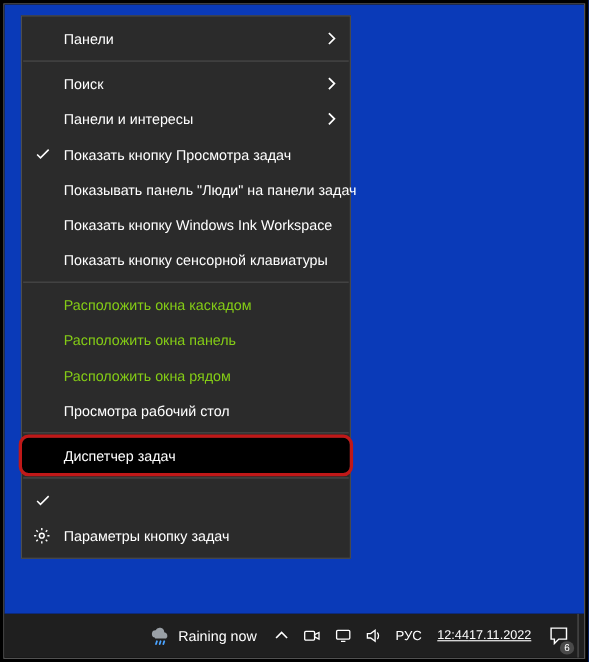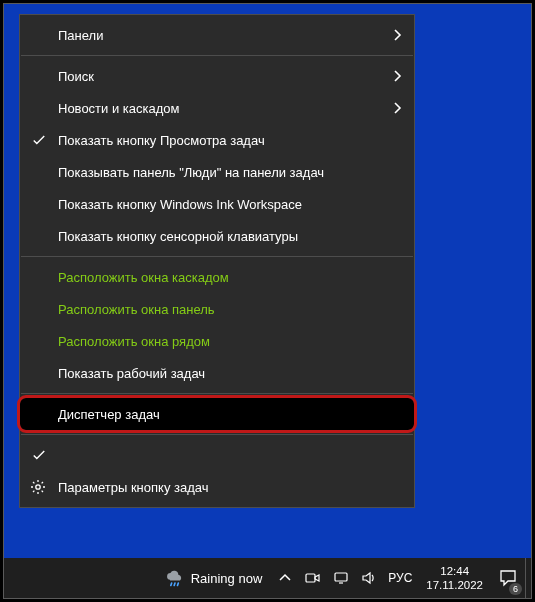--- a/index.html
+++ b/index.html
@@ -18,21 +18,21 @@
     overflow: hidden;
   }
   .desktop {
     position: absolute;
     left: 0; top: 0; right: 0; bottom: 40px;
     background: #0a3ab8;
   }
   .context-menu {
     position: absolute;
     left: 15px; top: 10px;
-    width: 396px;
+    width: 300px;
     background: #2b2b2b;
     border: 1px solid #4d4d4d;
     display: flex;
     flex-direction: column;
     padding-top: 4px;
     padding-bottom: 4px;
   }
   .menu-item {
     display: flex;
     align-items: center;
@@ -97,26 +97,27 @@
     padding: 0 6px;
   }
   .weather { gap: 6px; padding: 0 10px; }
   .weather-icon { width: 20px; height: 20px; }
   .tray { gap: 2px; }
   .tray svg { width: 16px; height: 16px; }
   .tray .tb-item { padding: 0 5px; }
   .lang { font-size: 12px; padding: 4px 6px; }
   .clock {
     display: flex;
-    flex-direction: column;
+    flex-direction: row;
     align-items: center;
     justify-content: center;
     font-size: 11.5px;
     line-height: 1.25;
     padding: 0 8px;
+    text-decoration: underline;
   }
   .action-center { padding: 0 8px; }
   .notif-badge {
     position: absolute;
     bottom: 3px; right: 3px;
     background: #4a4a4a;
     color: #fff;
     font-size: 9px;
     border-radius: 8px;
     padding: 0 4px;
@@ -143,21 +144,21 @@
           </svg></span>
       </div>
       <div class="menu-sep"></div>
       <div class="menu-item">
         <span class="menu-label">Поиск</span>
         <span class="arrow"><svg viewBox="0 0 8 12">
             <path fill="none" stroke="currentColor" stroke-width="1.6" d="M1 1l5 5-5 5"></path>
           </svg></span>
       </div>
       <div class="menu-item">
-        <span class="menu-label">Новости и каскадом</span>
+        <span class="menu-label">Панели и интересы</span>
         <span class="arrow"><svg viewBox="0 0 8 12">
             <path fill="none" stroke="currentColor" stroke-width="1.6" d="M1 1l5 5-5 5"></path>
           </svg></span>
       </div>
       <div class="menu-item">
         <span class="check"><svg viewBox="0 0 16 16">
             <path fill="none" stroke="currentColor" stroke-width="1.6" d="M2 8.5l3.5 3.5L14 3.5"></path>
           </svg></span>
         <span class="menu-label">Показать кнопку Просмотра задач</span>
       </div>
@@ -174,21 +175,21 @@
       <div class="menu-item disabled">
         <span class="menu-label">Расположить окна каскадом</span>
       </div>
       <div class="menu-item disabled">
         <span class="menu-label">Расположить окна панель</span>
       </div>
       <div class="menu-item disabled">
         <span class="menu-label">Расположить окна рядом</span>
       </div>
       <div class="menu-item">
-        <span class="menu-label">Показать рабочий задач</span>
+        <span class="menu-label">Просмотра рабочий стол</span>
       </div>
       <div class="menu-sep"></div>
       <div class="menu-item hovered highlight">
         <span class="menu-label">Диспетчер задач</span>
       </div>
       <div class="menu-sep"></div>
       <div class="menu-item">
         <span class="check"><svg viewBox="0 0 16 16">
             <path fill="none" stroke="currentColor" stroke-width="1.6" d="M2 8.5l3.5 3.5L14 3.5"></path>
           </svg></span>

